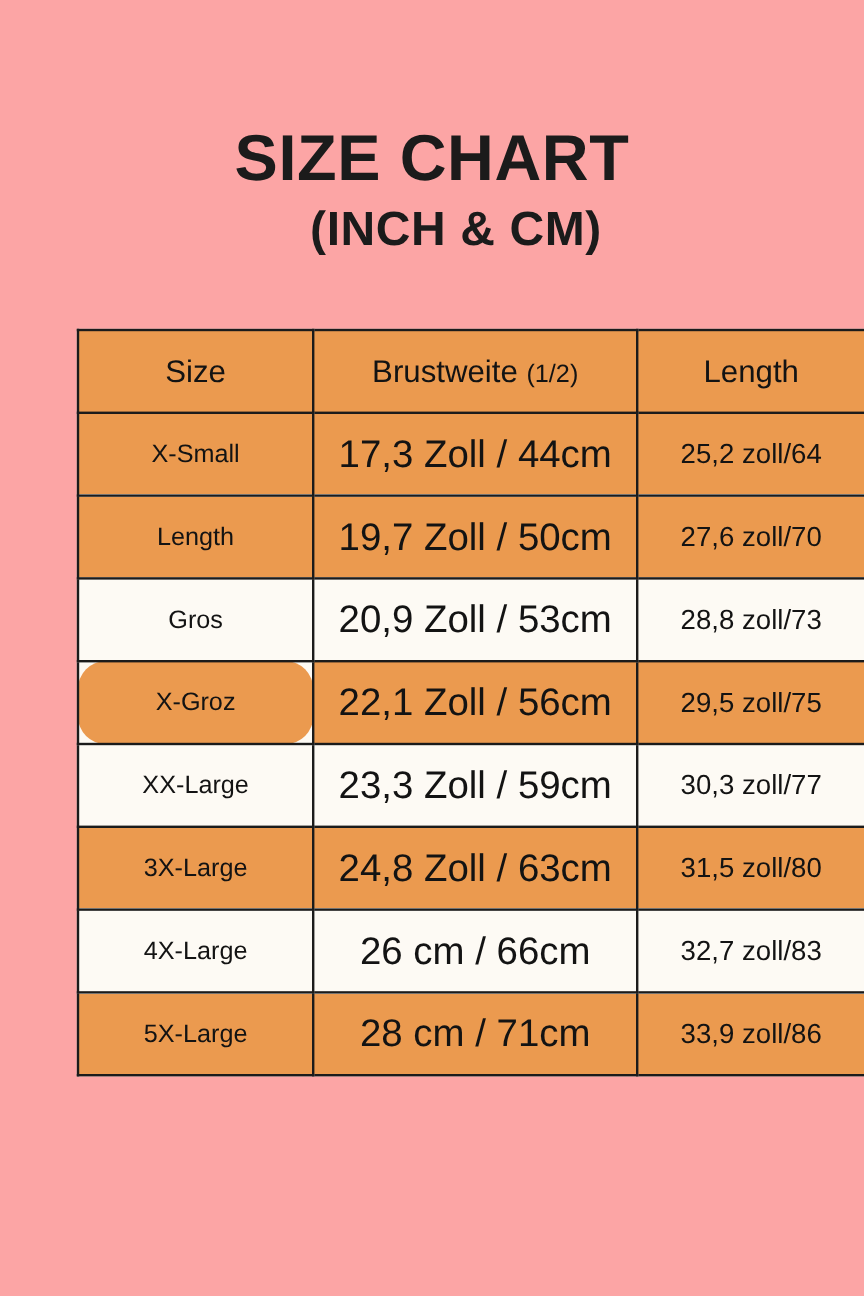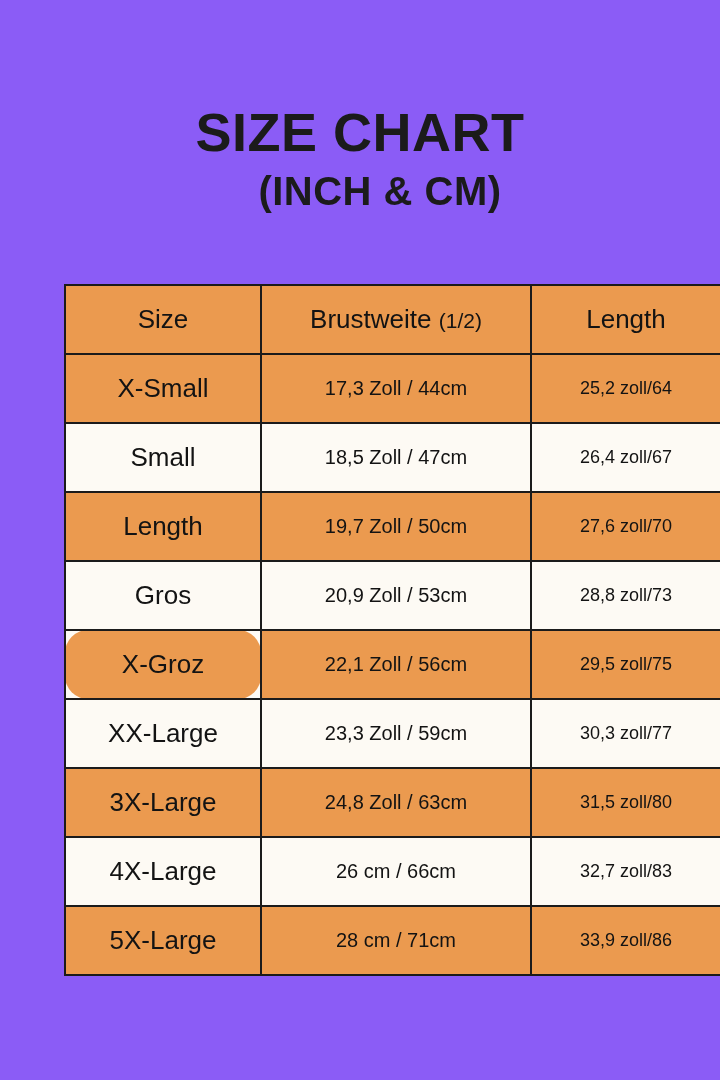--- a/index.html
+++ b/index.html
@@ -10,21 +10,21 @@
     width: 720px;
     height: 1080px;
     background: #fbf7f0;
     font-family: "Liberation Sans", sans-serif;
     overflow: hidden;
   }
   .page {
     width: 720px;
     height: 1080px;
     position: relative;
-    background: #8b5cf6;
+    background: #fca5a5;
     box-sizing: border-box;
   }
   .title-block {
     text-align: center;
     padding-top: 104px;
   }
   .title-main {
     font-size: 54px;
     font-weight: bold;
     color: #1b1b1b;
@@ -36,21 +36,21 @@
     font-weight: bold;
     color: #1b1b1b;
     letter-spacing: 0.5px;
     line-height: 1.1;
     margin-top: 8px;
     padding-left: 40px;
   }
   .table-wrap {
     position: absolute;
     left: 32px;
-    top: 284px;
+    top: 274px;
     width: 656px;
     padding-left: 32px;
   }
   table.size-chart {
     border-collapse: collapse;
     table-layout: fixed;
     width: 656px;
     background: #fdfaf4;
   }
   table.size-chart col.c1 { width: 196px; }
@@ -74,23 +74,23 @@
   }
   .head-row th .small-note {
     font-size: 21px;
   }
   tr.odd td {
     background: #eb9a4f;
   }
   tr.even td {
     background: #fdfaf4;
   }
-  td.col-size { font-size: 26px; }
-  td.col-chest { font-size: 20px; }
-  td.col-length { font-size: 18px; }
+  td.col-size { font-size: 21px; }
+  td.col-chest { font-size: 32px; }
+  td.col-length { font-size: 23px; }
 </style>
 </head>
 <body>
 
 <div class="page">
 
   <div class="title-block">
     <div class="title-main">SIZE CHART</div>
     <div class="title-sub">(INCH &amp; CM)</div>
   </div>
@@ -110,25 +110,20 @@
             <span class="small-note">(1/2)</span>
           </th>
           <th style="background: rgb(235, 154, 79);">Length</th>
         </tr>
       </thead>
       <tbody>
         <tr class="odd">
           <td class="col-size" style="background: rgb(235, 154, 79);">X-Small</td>
           <td class="col-chest" style="background: rgb(235, 154, 79);">17,3 Zoll / 44cm</td>
           <td class="col-length" style="background: rgb(235, 154, 79);">25,2 zoll/64</td>
-        </tr>
-        <tr class="even">
-          <td class="col-size" style="background: rgb(253, 250, 244);">Small</td>
-          <td class="col-chest" style="background: rgb(253, 250, 244);">18,5 Zoll / 47cm</td>
-          <td class="col-length" style="background: rgb(253, 250, 244);">26,4 zoll/67</td>
         </tr>
         <tr class="odd">
           <td class="col-size" style="background: rgb(235, 154, 79);">Length</td>
           <td class="col-chest" style="background: rgb(235, 154, 79);">19,7 Zoll / 50cm</td>
           <td class="col-length" style="background: rgb(235, 154, 79);">27,6 zoll/70</td>
         </tr>
         <tr class="even">
           <td class="col-size" style="background: rgb(253, 250, 244);">Gros</td>
           <td class="col-chest" style="background: rgb(253, 250, 244);">20,9 Zoll / 53cm</td>
           <td class="col-length" style="background: rgb(253, 250, 244); margin-top: 32px;">28,8 zoll/73</td>

